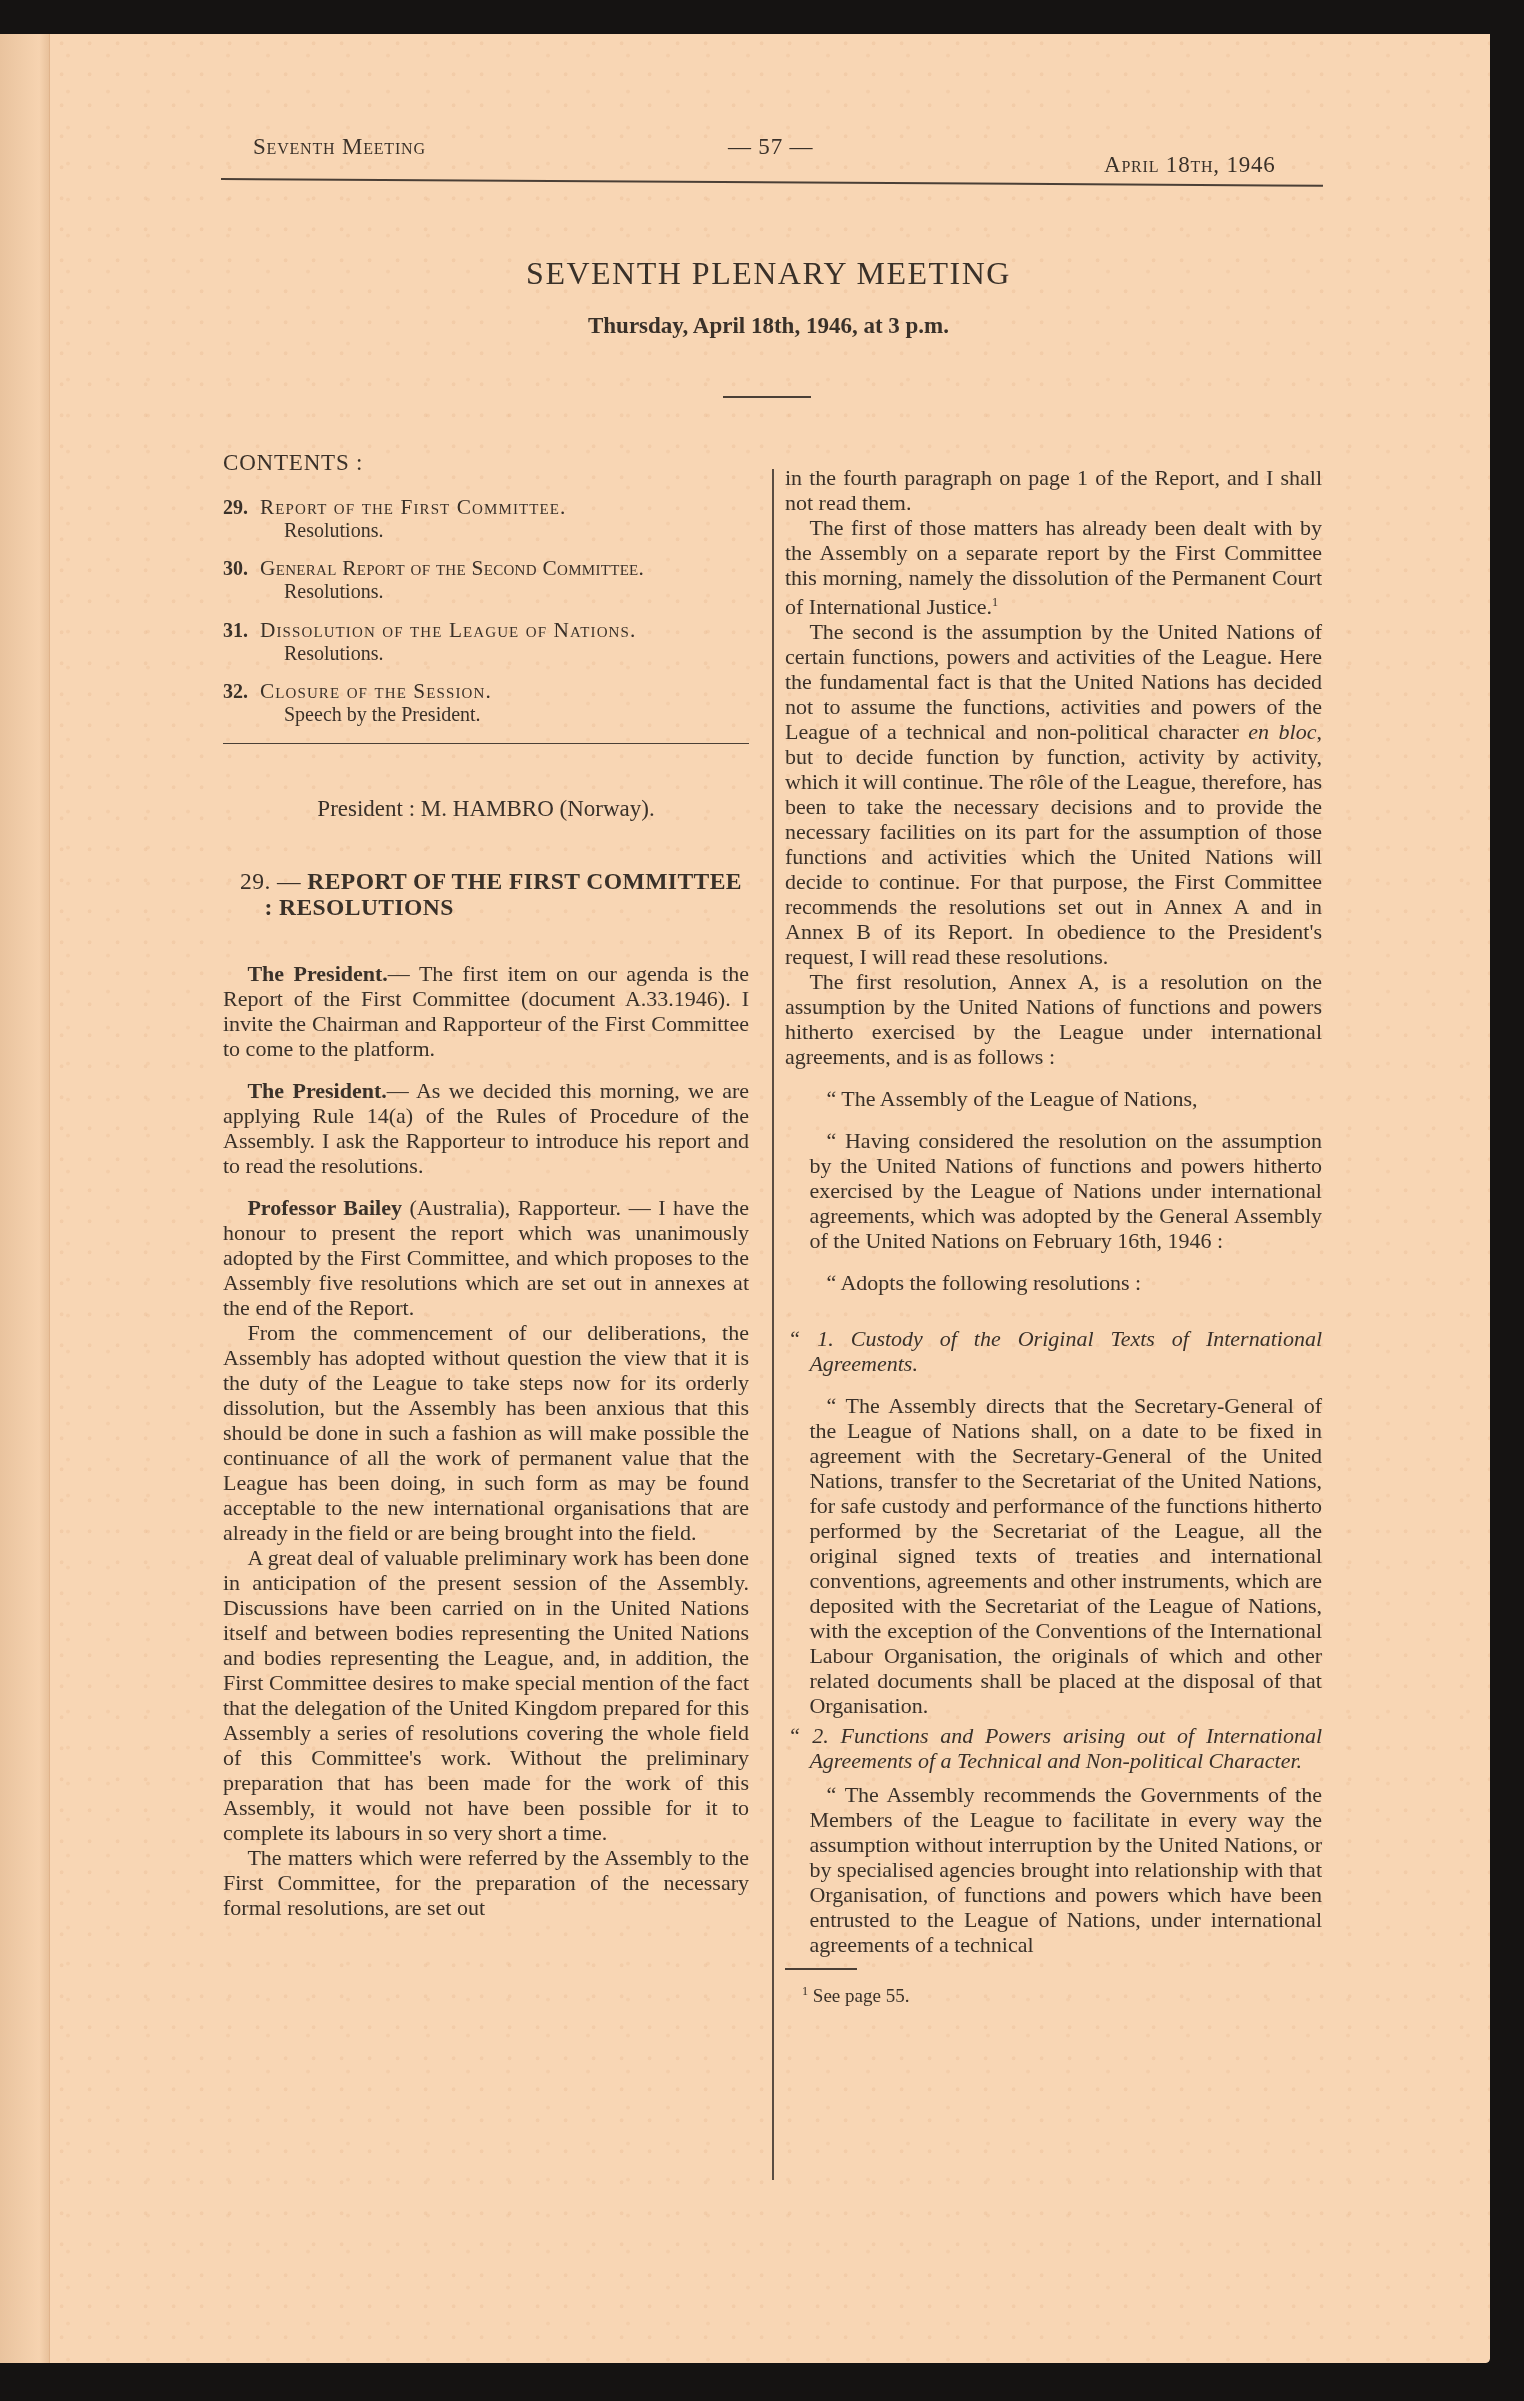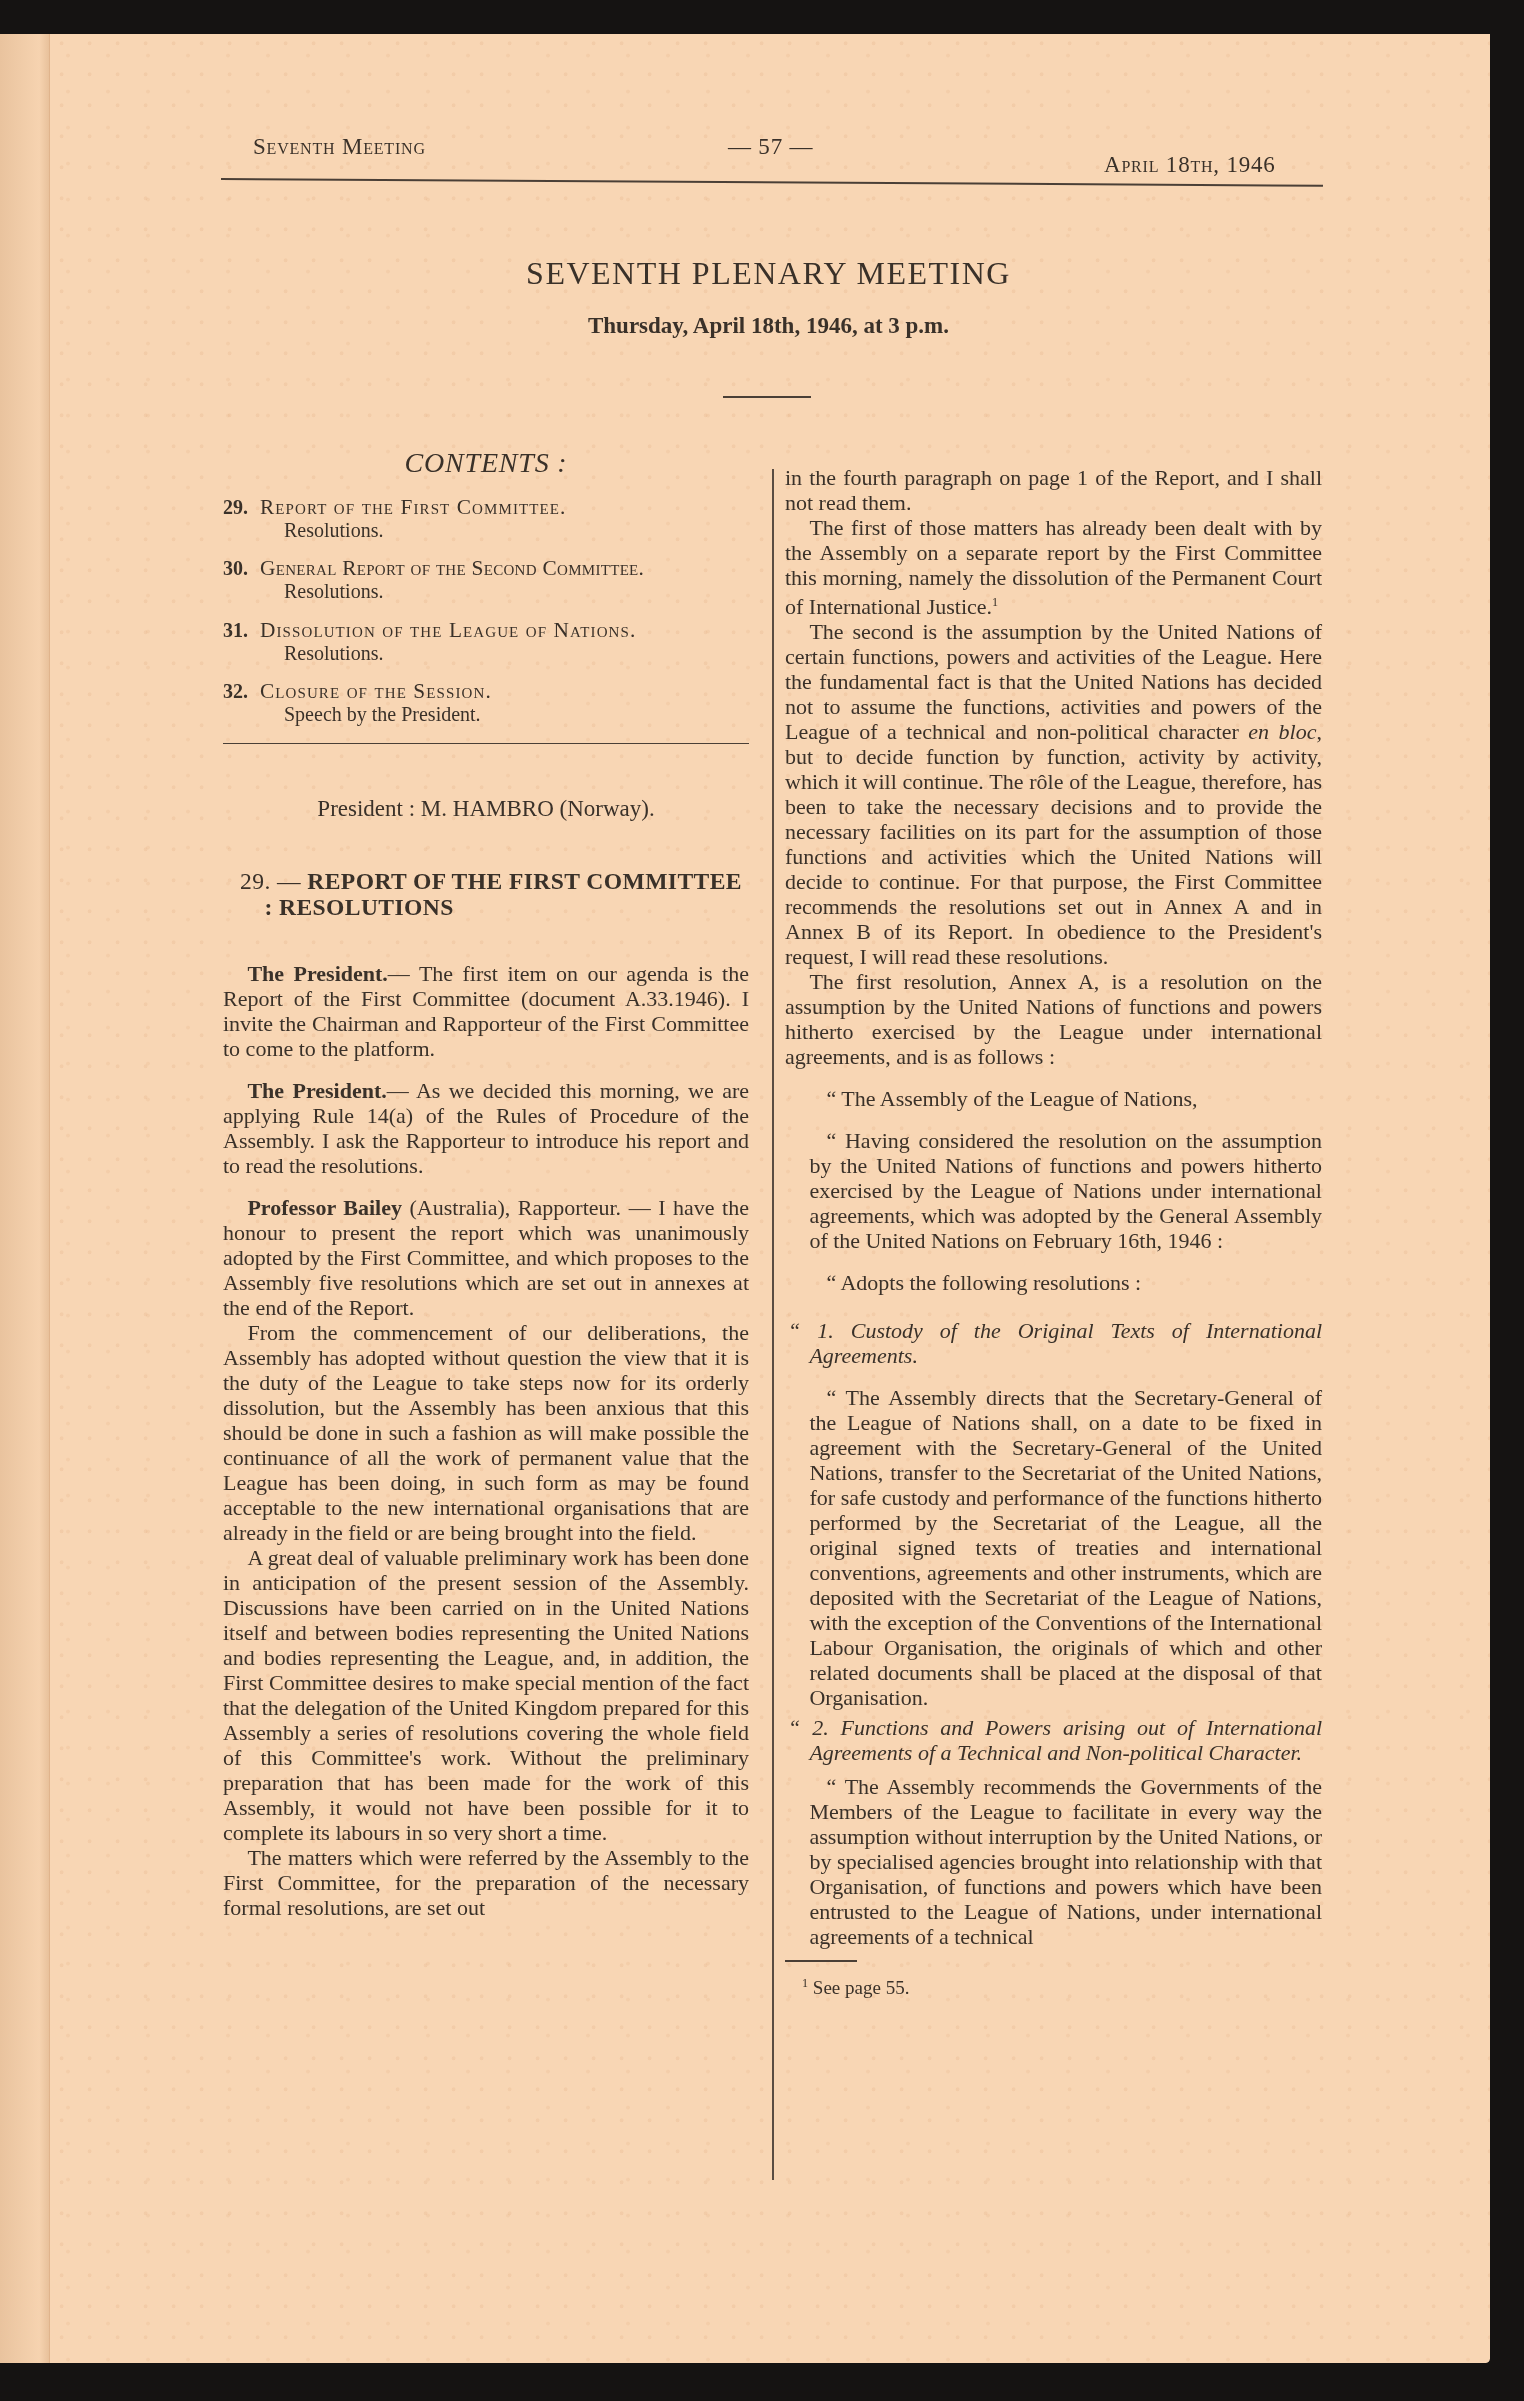--- a/index.html
+++ b/index.html
@@ -33,21 +33,21 @@
 
   .title { left: 0; width: 1537px; text-align: center; top: 255px; font-size: 32px; letter-spacing: 1.5px; }
   .subtitle { left: 0; width: 1537px; text-align: center; top: 313px; font-size: 23px; font-weight: bold; }
   .short-rule { left: 723px; top: 396px; width: 88px; height: 1.5px; background: #4a3f36; }
 
   
   .col-left { left: 223px; top: 450px; width: 526px; font-size: 22px; line-height: 25px; }
   .col-right { left: 785px; top: 465px; width: 537px; font-size: 22px; line-height: 25px; }
   .divider { left: 772px; top: 469px; width: 1.5px; height: 1711px; background: #5a4d42; }
 
-  .contents-head { text-align: center; font-size: 28px; margin: 0 0 21.3px 0; letter-spacing: 0.8px; font-style: italic; }
+  .contents-head { text-align: left; font-size: 23px; margin: 0 0 21.3px 0; letter-spacing: 0.8px; }
   .toc-item { margin-bottom: 15.2px; font-size: 20px; line-height: 23px; }
   .toc-num { display: inline-block; width: 32px; font-weight: bold; }
   .toc-title { font-variant: small-caps; letter-spacing: 1.1px; font-size: 21.3px; }
   .toc-sub { padding-left: 61px; display: block; }
   .rule-wide { width: 526px; height: 1.5px; background: #4a3f36; margin: 17px 0 0 0; }
 
   .president { text-align: center; font-size: 23px; margin: 52px 0 47px 0; }
   .heading { font-weight: bold; font-size: 23.6px; line-height: 26px; margin: 0 0 41px 17px; padding-left: 24.4px; text-indent: -24.4px; letter-spacing: 0.4px; }
   .heading .num { font-weight: normal; }
   p { margin: 0; text-align: justify; }
@@ -119,20 +119,20 @@
 </div>
 
 <div class="abs col-right">
   <p>in the fourth paragraph on page 1 of the Report, and I shall not read them.</p>
   <p class="para"><span>The first of those matters has already been dealt with by the Assembly on a separate report by the First Committee this morning, namely the dissolution of the Permanent Court of International Justice.</span><sup>1</sup></p>
   <p class="para"><span>The second is the assumption by the United Nations of certain functions, powers and activities of the League. Here the fundamental fact is that the United Nations has decided not to assume the functions, activities and powers of the League of a technical and non-political character</span> <em>en bloc</em><span>, but to decide function by function, activity by activity, which it will continue. The rôle of the League, therefore, has been to take the necessary decisions and to provide the necessary facilities on its part for the assumption of those functions and activities which the United Nations will decide to continue. For that purpose, the First Committee recommends the resolutions set out in Annex A and in Annex B of its Report. In obedience to the President's request, I will read these resolutions.</span></p>
   <p class="para">The first resolution, Annex A, is a resolution on the assumption by the United Nations of functions and powers hitherto exercised by the League under international agreements, and is as follows :</p>
   <p class="quote quote-first gap">“ The Assembly of the League of Nations,</p>
   <p class="quote quote-first gap">“ Having considered the resolution on the assumption by the United Nations of functions and powers hitherto exercised by the League of Nations under international agreements, which was adopted by the General Assembly of the United Nations on February 16th, 1946 :</p>
   <p class="quote quote-first gap">“ Adopts the following resolutions :</p>
-  <p class="res-head gap" style="margin-top:23px">“ 1. Custody of the Original Texts of International Agreements.</p>
+  <p class="res-head gap" style="margin-top:31px">“ 1. Custody of the Original Texts of International Agreements.</p>
   <p class="quote quote-first gap">“ The Assembly directs that the Secretary-General of the League of Nations shall, on a date to be fixed in agreement with the Secretary-General of the United Nations, transfer to the Secretariat of the United Nations, for safe custody and performance of the functions hitherto performed by the Secretariat of the League, all the original signed texts of treaties and international conventions, agreements and other instruments, which are deposited with the Secretariat of the League of Nations, with the exception of the Conventions of the International Labour Organisation, the originals of which and other related documents shall be placed at the disposal of that Organisation.</p>
   <p class="res-head gap" style="margin-top:5px">“ 2. Functions and Powers arising out of International Agreements of a Technical and Non-political Character.</p>
   <p class="quote quote-first" style="margin-top:9.1px">“ The Assembly recommends the Governments of the Members of the League to facilitate in every way the assumption without interruption by the United Nations, or by specialised agencies brought into relationship with that Organisation, of functions and powers which have been entrusted to the League of Nations, under international agreements of a technical</p>
   <div class="foot-rule"></div>
   <p class="footnote"><sup>1</sup> <span>See page 55.</span></p>
 </div>
 
 
 </body></html>

